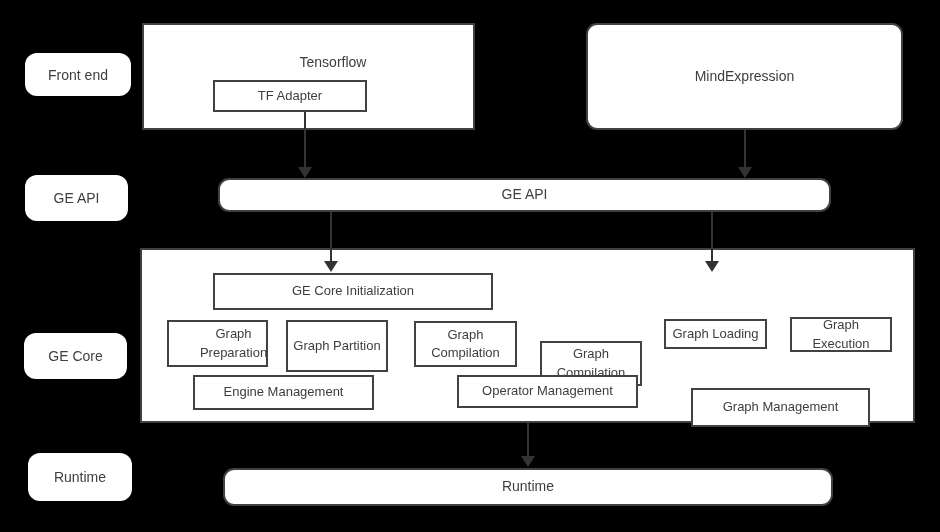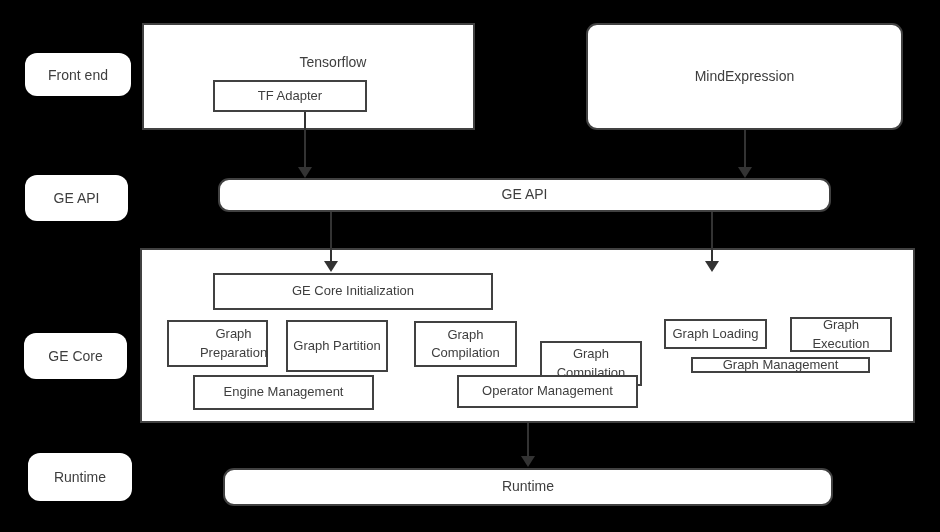--- a/index.html
+++ b/index.html
@@ -96,21 +96,21 @@
 
   <div class="abs node" style="left:167px; top:320px; width:101px; height:47px;padding-left:36px;">Graph Preparation</div>
   <div class="abs node" style="left:286px; top:320px; width:102px; height:52px;">Graph Partition</div>
   <div class="abs node" style="left:414px; top:321px; width:103px; height:46px;">Graph Compilation</div>
   <div class="abs node" style="left:540px; top:321px; width:102px; height:45px;margin-top:20px;">Graph Compilation</div>
   <div class="abs node" style="left:664px; top:319px; width:103px; height:30px;">Graph Loading</div>
   <div class="abs node" style="left:790px; top:317px; width:102px; height:35px;">Graph Execution</div>
 
   <div class="abs node" style="left:193px; top:375px; width:181px; height:35px;">Engine Management</div>
   <div class="abs node" style="left:438px; top:375px; width:181px; height:33px;margin-left:19px;">Operator Management</div>
-  <div class="abs node" style="left:691px; top:357px; width:179px; height:16px;">Graph Management</div>
+  <div class="abs node" style="left:691px; top:388px; width:179px; height:39px;">Graph Management</div>
 
   <div class="abs node big" style="left:223px; top:468px; width:610px; height:38px;">Runtime</div>
 
   <div class="arrow" style="left:298px; top:112px; height:66px;">
     <div class="shaft" style="height:56px;"></div>
       <div class="head"></div>
   </div>
   <div class="arrow" style="left:738px; top:130px; height:48px;">
     <div class="shaft" style="height:38px;"></div>
       <div class="head"></div>

